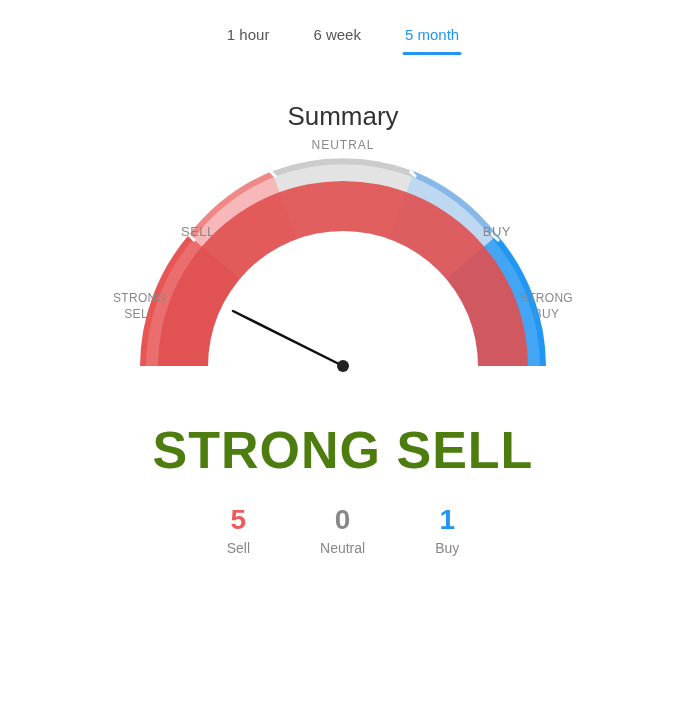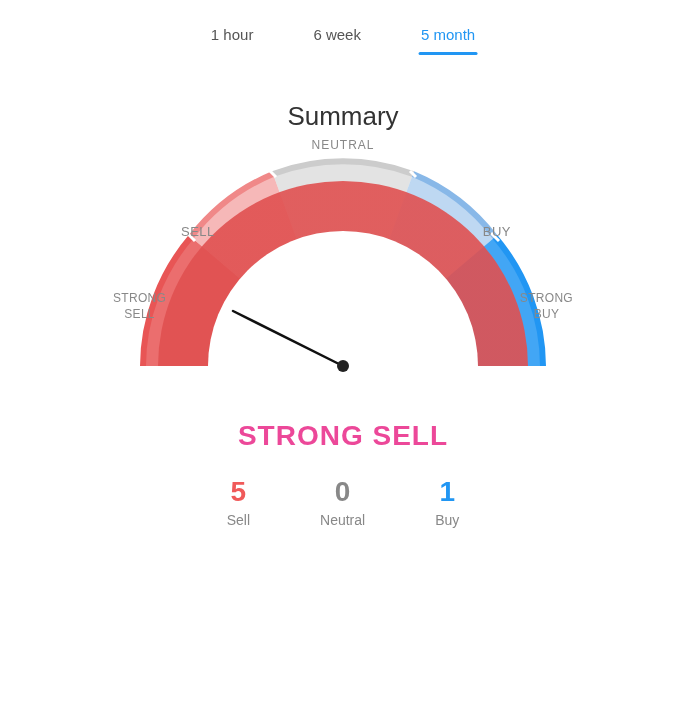--- a/index.html
+++ b/index.html
@@ -11,21 +11,21 @@
       font-family: -apple-system, BlinkMacSystemFont, 'Segoe UI', sans-serif;
       display: flex;
       flex-direction: column;
       align-items: center;
     }
 
     
     .tab-bar {
       display: flex;
       justify-content: center;
-      gap: 16px;
+      gap: 0;
       padding: 18px 0 10px;
       width: 100%;
     }
 
     .tab-item {
       padding: 8px 22px;
       font-size: 15px;
       color: #555;
       cursor: pointer;
       position: relative;
@@ -125,23 +125,23 @@
       right: 0px;
       font-size: 12px;
       color: #888;
       text-align: center;
       line-height: 1.3;
       letter-spacing: 0.3px;
     }
 
     
     .reading-label {
-      font-size: 28px;
+      font-size: 52px;
       font-weight: 700;
-      color: #ec4899;
+      color: #4d7c0f;
       text-align: center;
       margin-top: 24px;
       letter-spacing: 1px;
     }
 
     
     .stats-row {
       display: flex;
       justify-content: center;
       gap: 70px;

